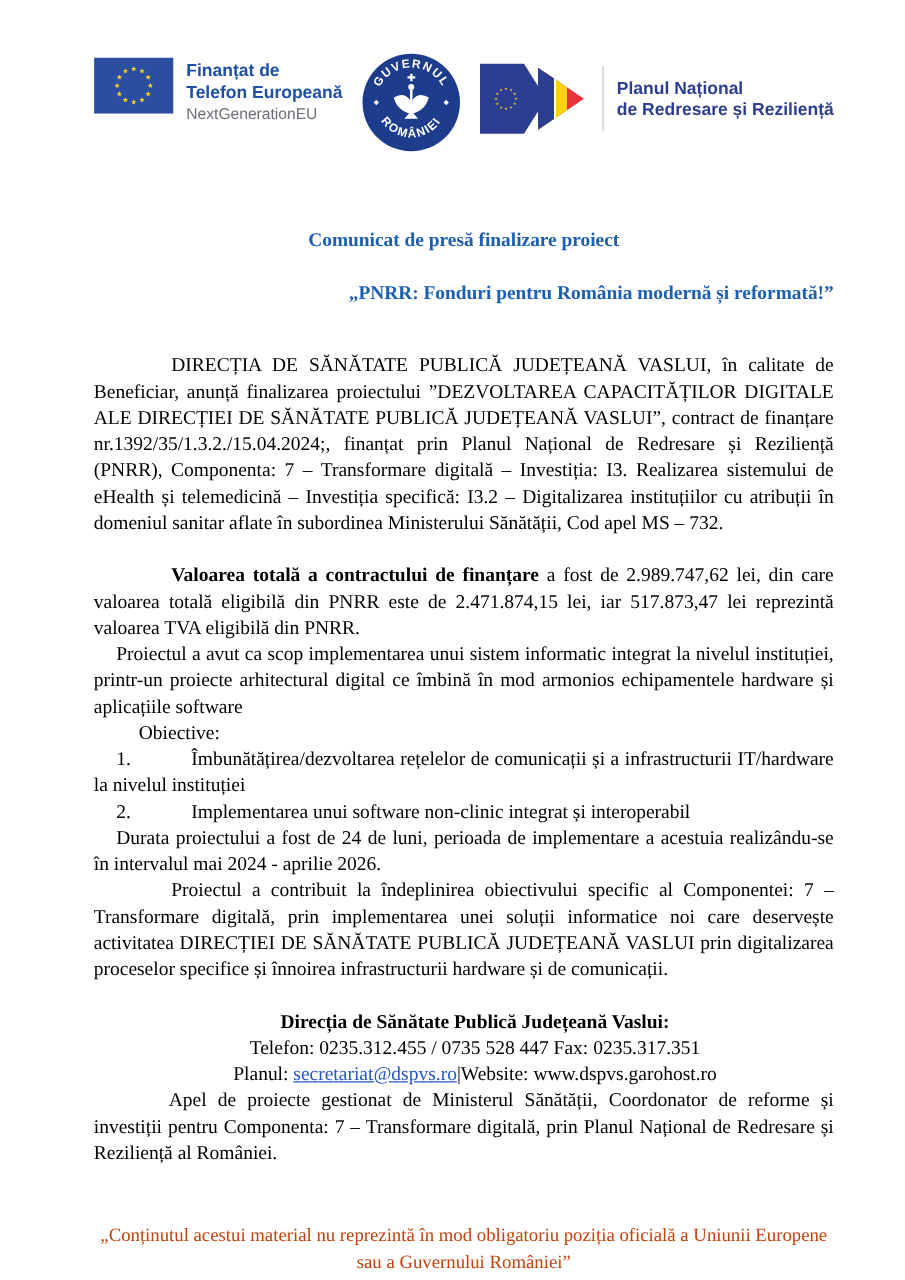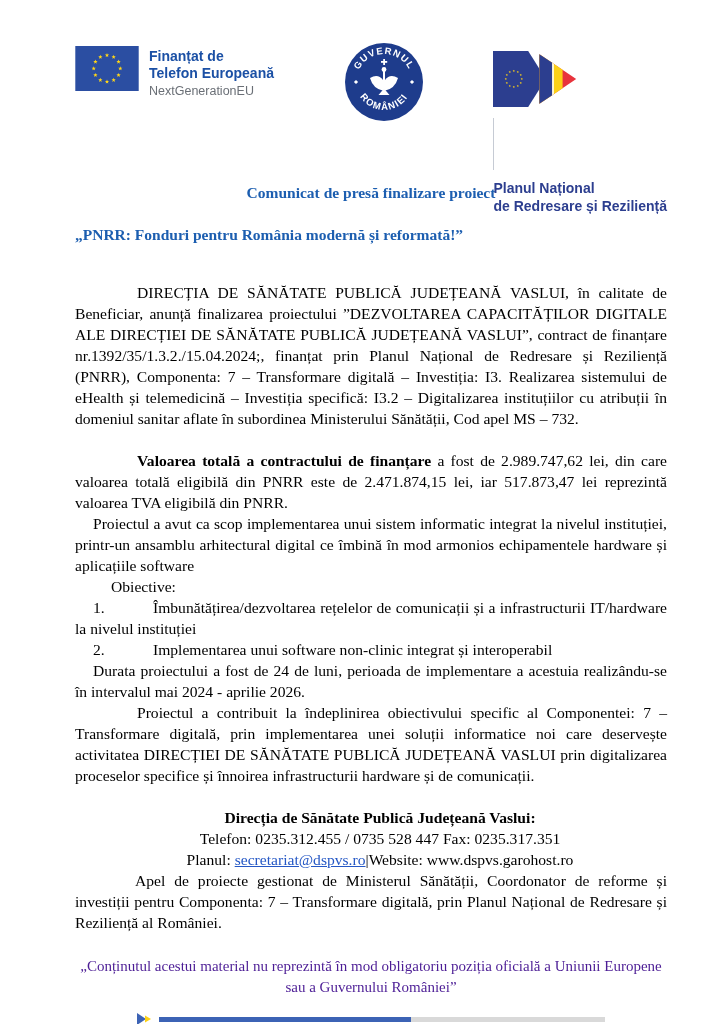--- a/index.html
+++ b/index.html
@@ -8,39 +8,39 @@
     font-family:"Liberation Serif", serif;color:#000;
     box-sizing:border-box;padding:46px 57px 0 75px;
     overflow:hidden;position:relative;
   }
   
   .logo-header{display:flex;justify-content:space-between;align-items:flex-start;height:86px;}
   .eu-block{display:flex;gap:10px;align-items:flex-start;}
   .eu-text{font-family:"Liberation Sans", sans-serif;line-height:1.18;padding-top:2px;}
   .eu-text .b{color:#1b50a5;font-weight:bold;font-size:14px;}
   .eu-text .g{color:#6a6f76;font-size:12.5px;margin-top:3px;}
-  .pnrr-block{display:flex;align-items:flex-start;gap:10px;padding-top:4px;flex-direction:column;}
+  .pnrr-block{display:flex;align-items:center;gap:10px;padding-top:4px;}
   .pnrr-divider{width:1px;height:52px;background:#c6cbd4;}
   .pnrr-text{font-family:"Liberation Sans", sans-serif;color:#2c3e8f;font-weight:bold;font-size:14px;line-height:1.25;}
   
   .doc-title{margin-top:52px;text-align:center;font-weight:bold;font-size:15.5px;color:#1c5eb0;}
-  .doc-subtitle{margin-top:24px;text-align:left;font-weight:bold;font-size:15.5px;color:#1c5eb0;}
+  .doc-subtitle{margin-top:24px;text-align:right;font-weight:bold;font-size:15.5px;color:#1c5eb0;}
   
   .body-text{margin-top:38px;font-size:15.6px;line-height:21px;text-align:justify;}
   .body-text p{margin:0;}
   .ind-lg{text-indent:62px;}
   .ind-sm{text-indent:18px;}
   .obj-head{font-weight:normal;text-indent:36px;}
   .obj-num{display:inline-block;margin-left:18px;width:60px;}
   .bold{font-weight:bold;}
   .contact{margin-top:21px;margin-left:18px;text-align:center;}
   .email-link{color:#2457c5;text-decoration:underline;}
   .closing{margin-top:21px;text-indent:60px;}
   
-  .disclaimer{margin-top:23px;text-align:center;color:#4c1d95;font-size:15px;line-height:21px;}
+  .disclaimer{margin-top:46px;text-align:center;color:#c2410c;font-size:15px;line-height:21px;}
   .banner{margin-top:14px;}
   .bar-row{width:468px;margin:0 auto;display:flex;align-items:center;height:14px;}
   .bar-blue{height:5px;background:#3c63b5;width:252px;}
   .bar-gray{height:5px;background:#d9d9d9;flex:1;}
 </style>
 </head>
 <body>
 
 <div class="page">
 
@@ -131,21 +131,21 @@
 
   <div class="doc-title">Comunicat de presă finalizare proiect</div>
   <div class="doc-subtitle">„PNRR: Fonduri pentru România modernă și reformată!”</div>
 
   <div class="body-text">
 
     <p class="ind-lg">DIRECȚIA DE SĂNĂTATE PUBLICĂ JUDEȚEANĂ VASLUI, în calitate de Beneficiar, anunță finalizarea proiectului ”DEZVOLTAREA CAPACITĂȚILOR DIGITALE ALE DIRECȚIEI DE SĂNĂTATE PUBLICĂ JUDEȚEANĂ VASLUI”, contract de finanțare nr.1392/35/1.3.2./15.04.2024;, finanțat prin Planul Național de Redresare și Reziliență (PNRR), Componenta: 7 – Transformare digitală – Investiția: I3. Realizarea sistemului de eHealth și telemedicină – Investiția specifică: I3.2 – Digitalizarea instituțiilor cu atribuții în domeniul sanitar aflate în subordinea Ministerului Sănătății, Cod apel MS – 732.</p>
 
     <p class="ind-lg" style="margin-top:21px;"><span class="bold">Valoarea totală a contractului de finanțare</span><span> a fost de  2.989.747,62 lei, din care valoarea totală eligibilă din PNRR este de 2.471.874,15 lei, iar 517.873,47 lei reprezintă valoarea TVA eligibilă din PNRR.</span></p>
 
-    <p class="ind-sm">Proiectul a avut ca scop implementarea unui sistem informatic integrat la nivelul instituției, printr-un ansamblu arhitectural digital ce îmbină în mod armonios echipamentele hardware și aplicațiile software</p>
+    <p class="ind-sm">Proiectul a avut ca scop implementarea unui sistem informatic integrat la nivelul instituției, printr-un proiecte arhitectural digital ce îmbină în mod armonios echipamentele hardware și aplicațiile software</p>
 
     <p class="obj-head">Obiective:</p>
 
     <p><span class="obj-num">1.</span><span>Îmbunătățirea/dezvoltarea rețelelor de comunicații și a infrastructurii IT/hardware la nivelul instituției</span></p>
 
     <p><span class="obj-num">2.</span><span>Implementarea unui software non-clinic integrat și interoperabil</span></p>
 
     <p class="ind-sm">Durata proiectului a fost de 24 de luni, perioada de implementare a acestuia realizându-se în intervalul mai 2024 - aprilie 2026.</p>
 
     <p class="ind-lg">Proiectul a contribuit la îndeplinirea obiectivului specific al Componentei: 7 – Transformare digitală, prin implementarea unei soluții informatice noi care deservește activitatea DIRECȚIEI DE SĂNĂTATE PUBLICĂ JUDEȚEANĂ VASLUI prin digitalizarea proceselor specifice și înnoirea infrastructurii hardware și de comunicații.</p>

